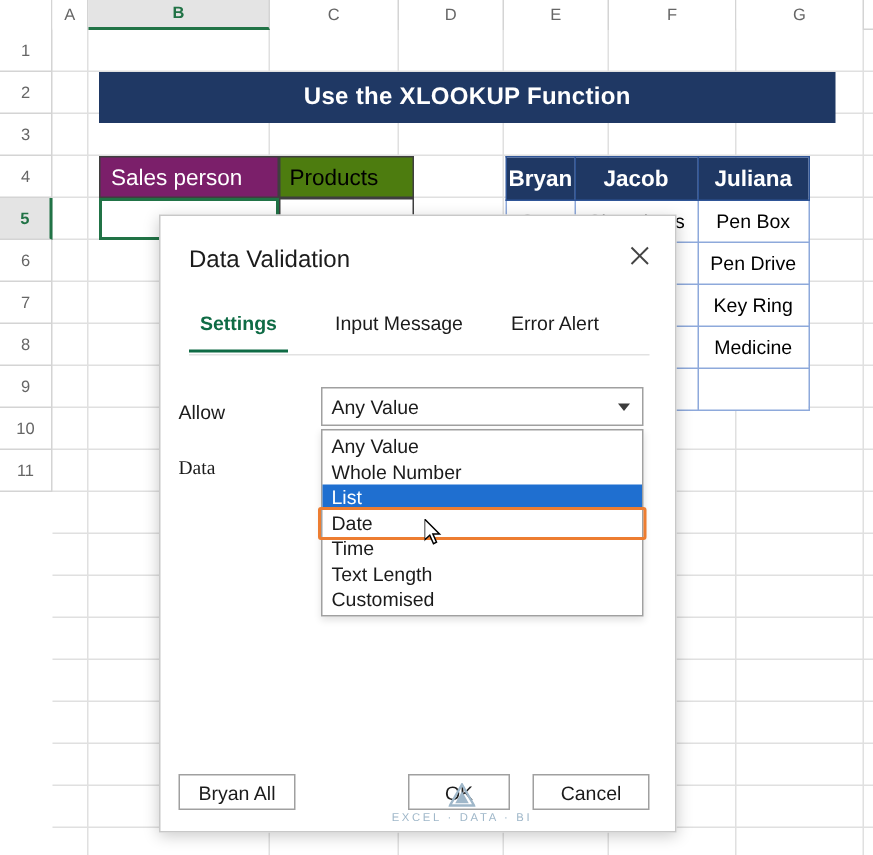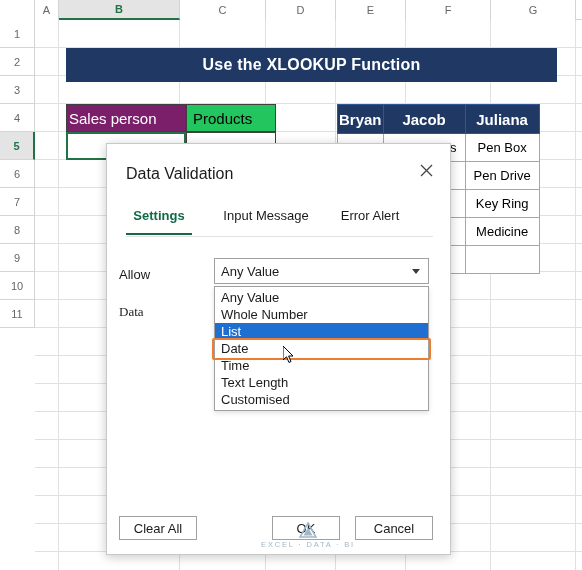--- a/index.html
+++ b/index.html
@@ -114,26 +114,26 @@
     box-sizing: border-box;
     display: flex;
     align-items: center;
     font-size: 14px;
   }
   #sales-person-head {
     left: 66px; top: 104px; width: 120px; height: 28px;
     background: #7b1f6a;
     color: #ffffff;
     border: 1px solid #3f3f3f;
-    padding-left: 2px;
+    padding-left: 7px;
     font-size: 15px;
   }
   #products-head {
     left: 186px; top: 104px; width: 90px; height: 28px;
-    background: #22c55e;
+    background: #4d7c0f;
     color: #000000;
     border: 1px solid #3f3f3f;
     padding-left: 6px;
     font-size: 15px;
   }
   #selected-cell {
     left: 66px; top: 132px; width: 120px; height: 28px;
     border: 2px solid #217346;
     background: #ffffff;
   }
@@ -467,21 +467,21 @@
     <div class="dd-item">Text Length</div>
     <div class="dd-item">Customised</div>
   </div>
 
 <div id="highlight-box"></div>
 
 <svg id="cursor" viewBox="0 0 12 18">
   <polygon points="0,0 0,14 3.5,10.8 6,16.5 8,15.5 5.6,10 10,10" fill="#ffffff" stroke="#000000" stroke-width="1"></polygon>
 </svg>
 
-<div class="dlg-btn" id="btn-clear">Clear All</div>
+<div class="dlg-btn" id="btn-clear">Bryan All</div>
 <div class="dlg-btn" id="btn-ok">OK</div>
 <div class="dlg-btn" id="btn-cancel">Cancel</div>
 
 <div id="watermark">
   <div id="wm-main">
     <svg width="18" height="18" viewBox="0 0 18 18" aria-hidden="true">
       <polygon points="9,1 17,15 1,15" fill="none" stroke="#9fb7c9" stroke-width="1.6"></polygon>
       <polygon points="9,5.5 13.5,13.5 4.5,13.5" fill="#9fb7c9"></polygon>
     </svg>
   </div>

